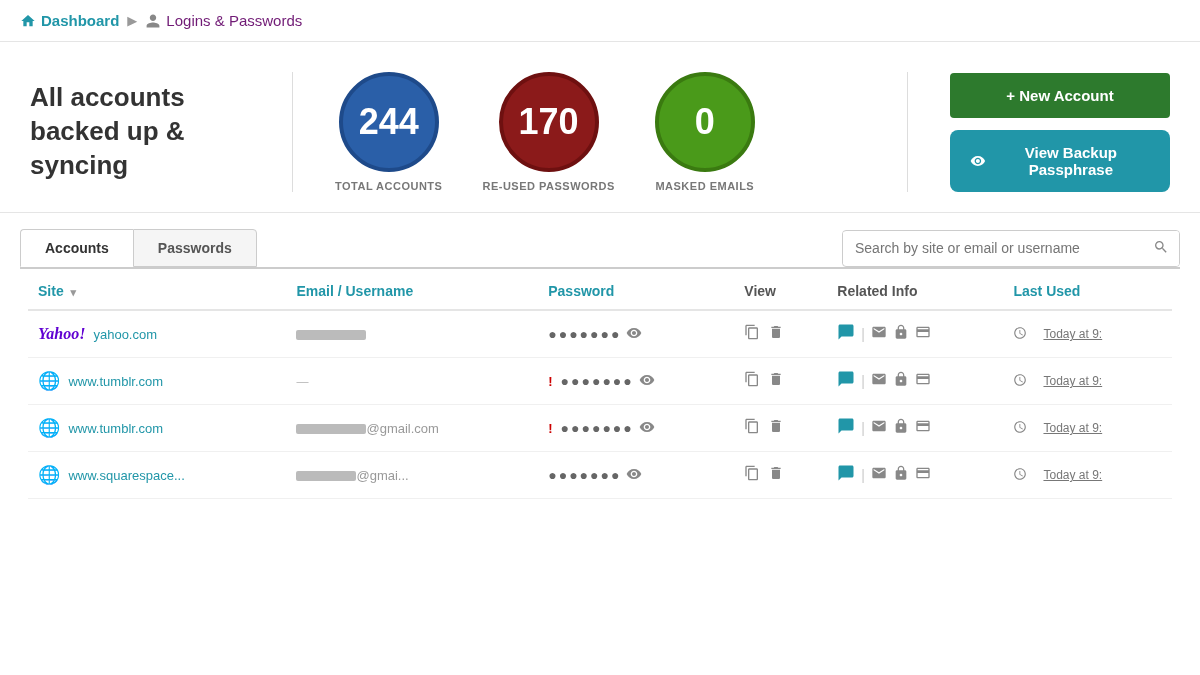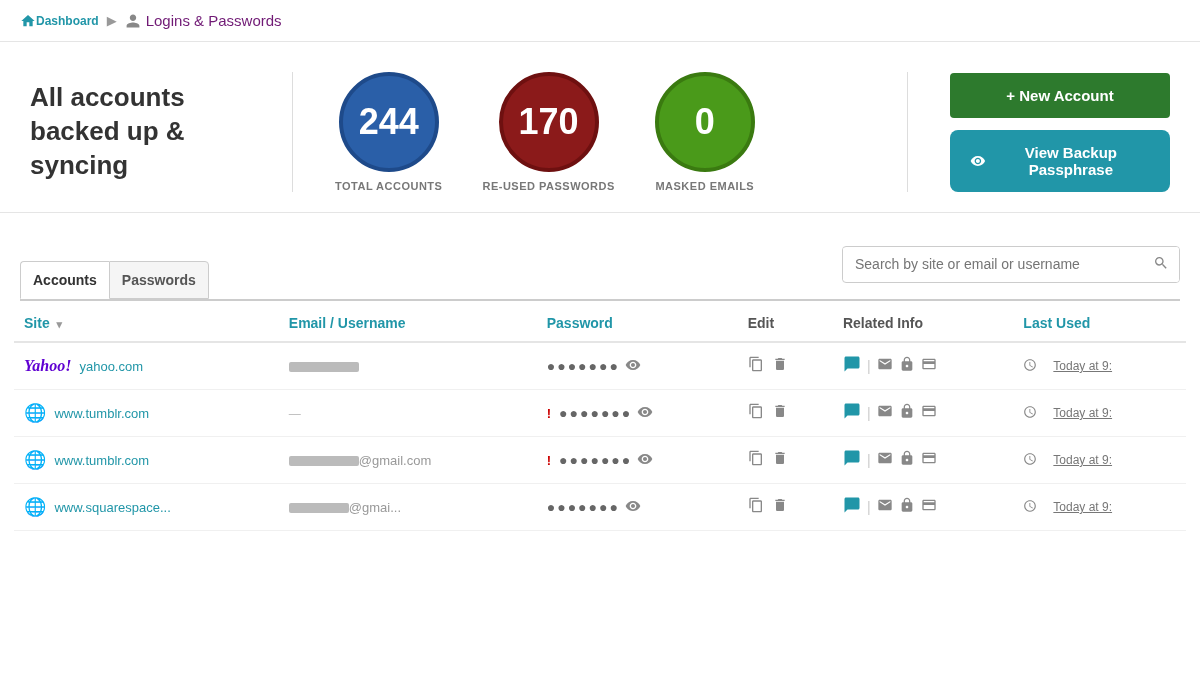--- a/index.html
+++ b/index.html
@@ -3,21 +3,21 @@
   <meta charset="utf-8">
   <style>
     * { box-sizing: border-box; margin: 0; padding: 0; }
     body { font-family: Arial, Helvetica, sans-serif; background: #fff; color: #333; font-size: 14px; }
 
     
     .breadcrumb {
       display: flex; align-items: center; padding: 12px 20px;
       border-bottom: 1px solid #e5e5e5; background: #fff;
     }
-    .breadcrumb-home { color: #2196a8; font-weight: bold; font-size: 12px; display: flex; align-items: center; }
+    .breadcrumb-home { color: #2196a8; font-weight: bold; font-size: 15px; display: flex; align-items: center; gap: 5px; }
     .breadcrumb-sep { color: #999; margin: 0 8px; font-size: 13px; }
     .breadcrumb-current { color: #701a75; font-size: 15px; display: flex; align-items: center; gap: 5px; }
 
     
     .stats-section {
       display: flex; align-items: center; padding: 30px 30px 20px 30px;
       border-bottom: 1px solid #e5e5e5; gap: 12px;
     }
     .stats-left {
       flex: 0 0 220px;
@@ -62,42 +62,42 @@
       display: flex; align-items: center; justify-content: center; gap: 6px;
     }
 
     
     .tabs-row {
       display: flex; align-items: center; padding: 16px 20px 0 20px;
       justify-content: space-between;
     }
     .tabs { display: flex; }
     .tab {
-      padding: 10px 12px; border: 1px solid #ccc; background: #fff;
-      cursor: pointer; font-size: 14px; font-weight: bold; color: #555; margin-top: 32px;
+      padding: 10px 24px; border: 1px solid #ccc; background: #fff;
+      cursor: pointer; font-size: 14px; font-weight: bold; color: #555;
     }
     .tab:first-child { border-radius: 4px 0 0 0; border-right: none; }
     .tab:last-child { border-radius: 0 4px 0 0; }
     .tab.active { border-bottom: 1px solid #fff; color: #333; background: #fff; z-index: 1; }
     .tab:not(.active) { background: #f5f5f5; border-bottom: 1px solid #ccc; }
     .search-box {
       display: flex; align-items: center;
       border: 1px solid #ccc; border-radius: 4px; overflow: hidden;
       background: #fff;
     }
     .search-input {
       border: none; outline: none; padding: 8px 12px; font-size: 14px;
       color: #999; width: 300px;
     }
     .search-icon-wrap {
       padding: 8px 10px; background: #fff; color: #888;
     }
 
     
-    .table-wrap { padding: 0 14px; }
+    .table-wrap { padding: 0 28px; }
     table { width: 100%; border-collapse: collapse; }
     thead th {
       text-align: left; padding: 14px 10px 10px;
       font-size: 14px; font-weight: bold; color: #2196a8;
       border-bottom: 2px solid #e5e5e5;
     }
     thead th.dark { color: #555; }
     thead th .sort-arrow { color: #999; font-size: 11px; margin-left: 3px; }
     tbody tr { border-bottom: 1px solid #f0f0f0; }
     tbody td { padding: 12px 10px; vertical-align: middle; }
@@ -202,21 +202,21 @@
 <div class="table-wrap">
   <table>
     <thead>
       <tr>
         <th>
           <span>Site</span>
           <span class="sort-arrow">▾</span>
         </th>
         <th>Email / Username</th>
         <th>Password</th>
-        <th class="dark">Edit</th>
+        <th class="dark">View</th>
         <th class="dark">Related Info</th>
         <th>Last Used</th>
       </tr>
     </thead>
     <tbody id="table-body">
     <tr>
           <td>
             <div class="site-cell">
     <span class="yahoo-logo">Yahoo!</span>
     <a href="#" class="site-link">yahoo.com</a>

